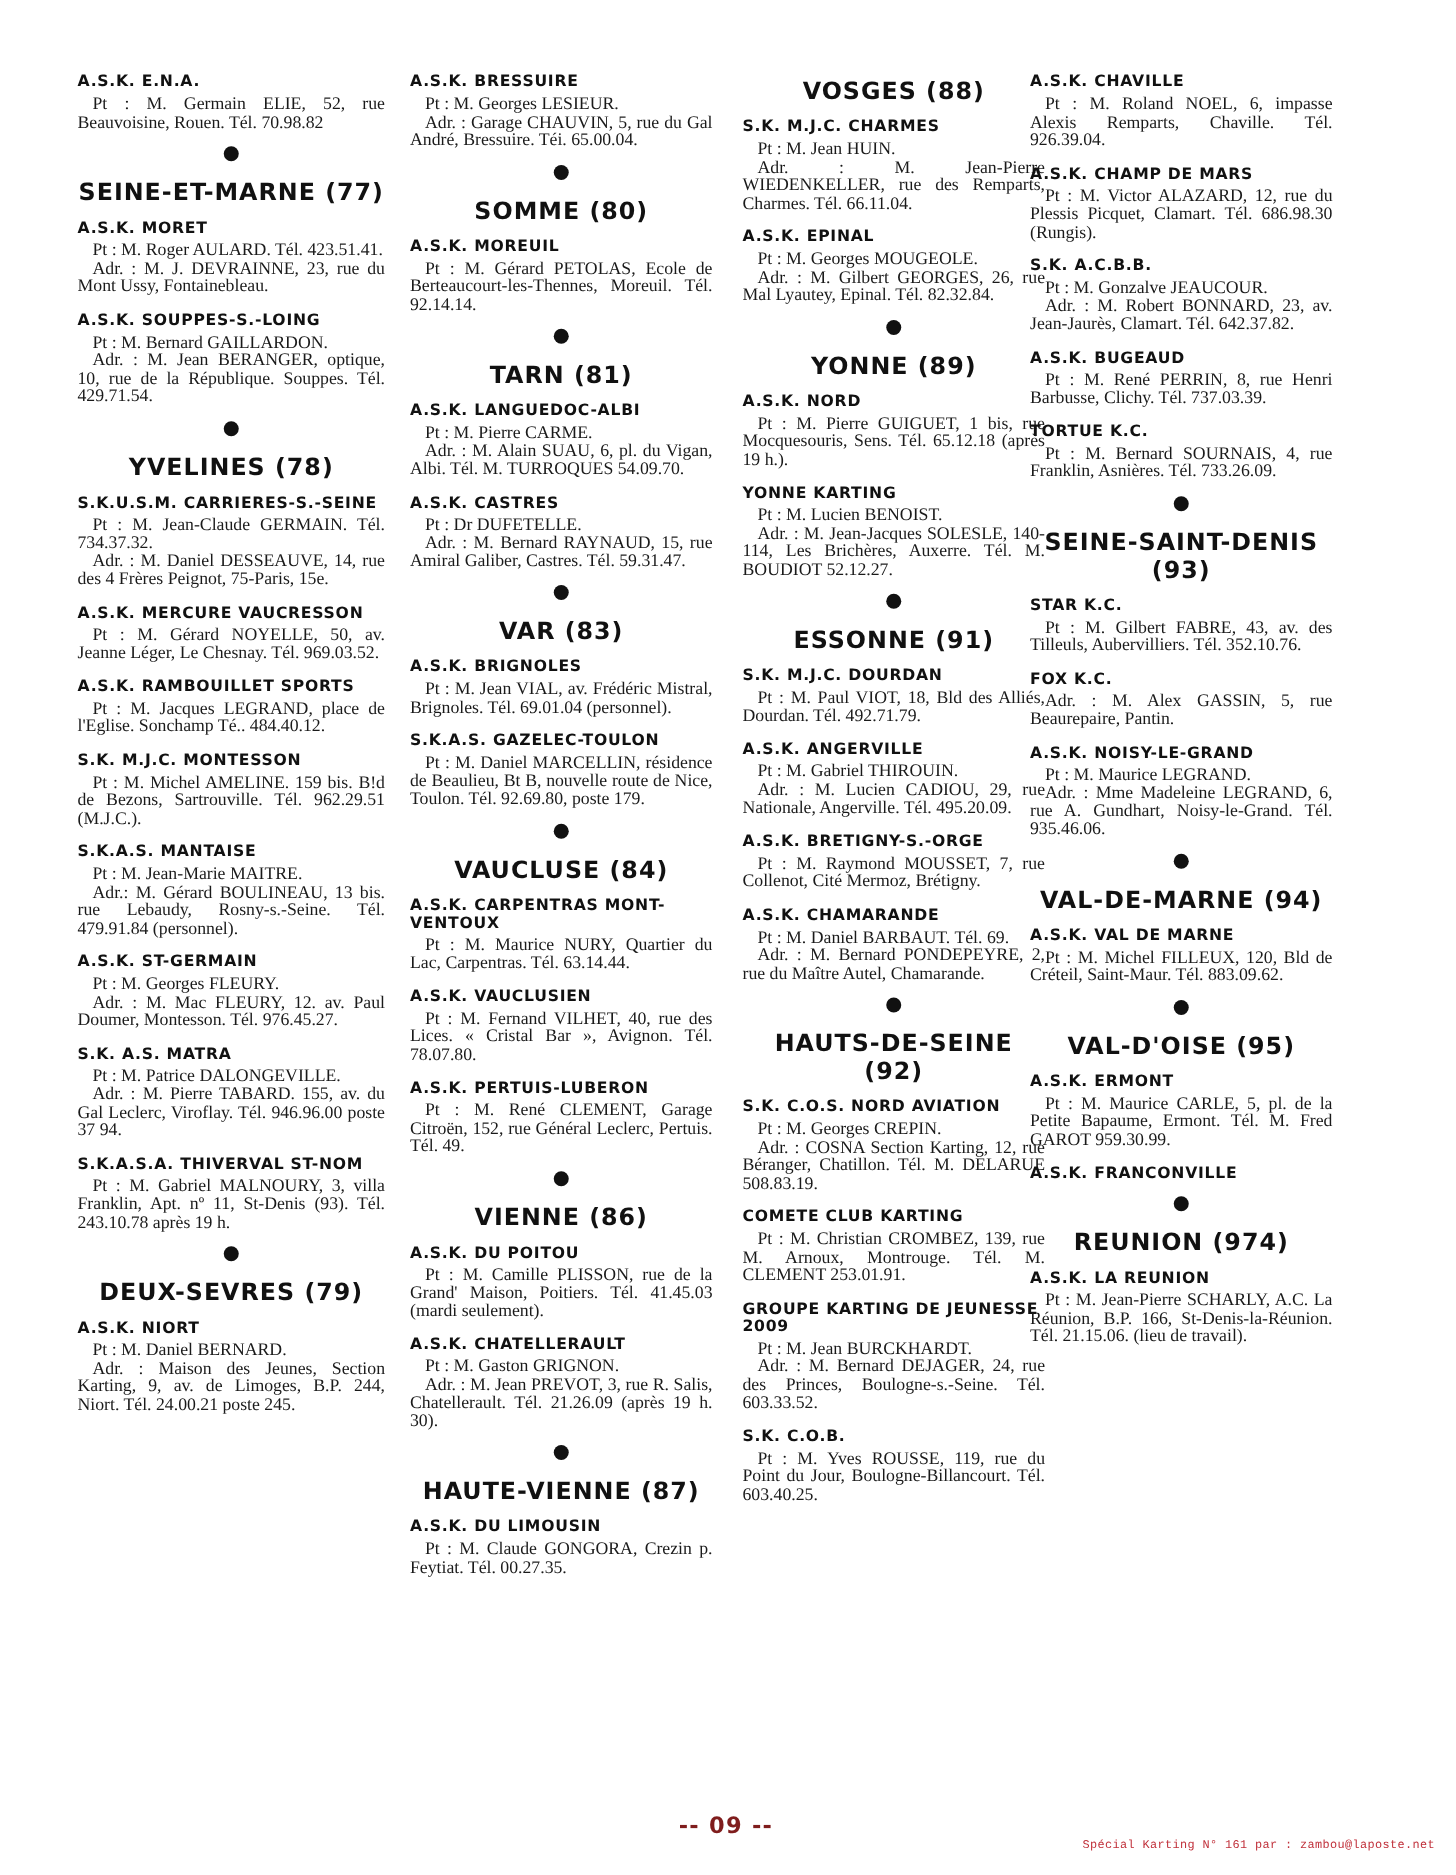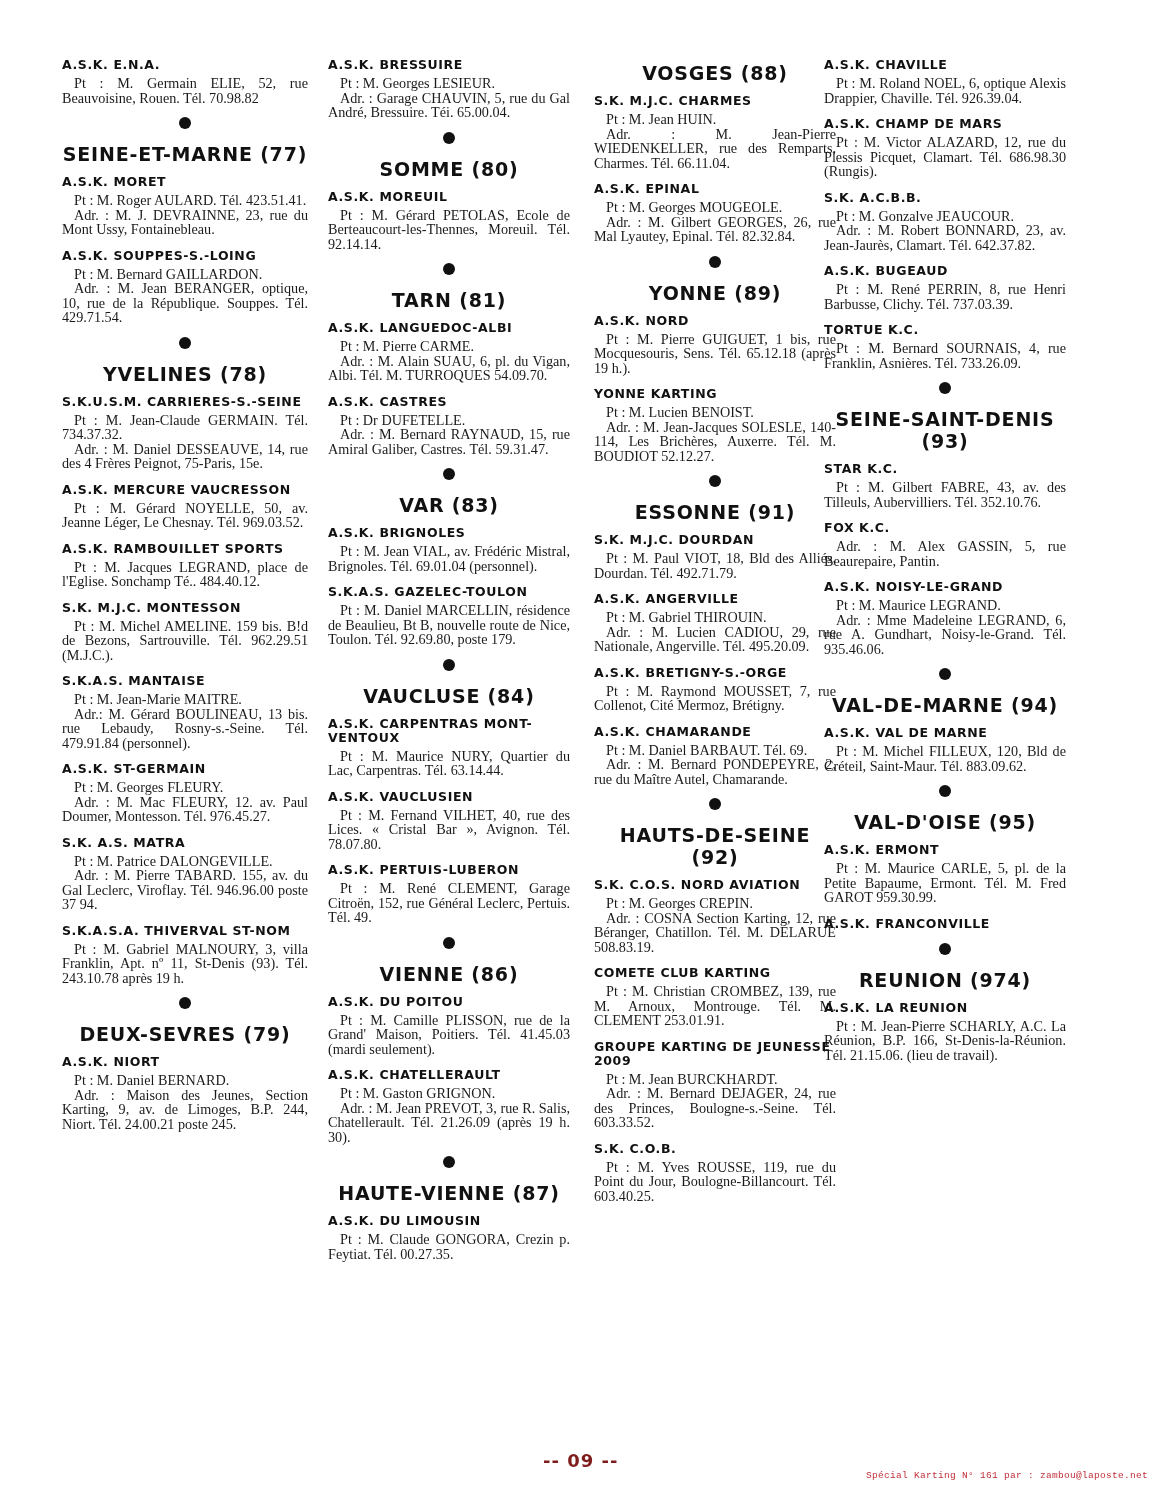--- a/index.html
+++ b/index.html
@@ -231,21 +231,21 @@
         <p class="line">Adr. : M. Bernard DEJAGER, 24, rue des Princes, Boulogne-s.-Seine. Tél. 603.33.52.</p>
       </div>
       <div class="entry">
         <div class="club">S.K.  C.O.B.</div>
         <p class="line">Pt : M. Yves ROUSSE, 119, rue du Point du Jour, Boulogne-Billancourt. Tél. 603.40.25.</p>
       </div>
     </div>
   <div class="col c4">
       <div class="entry">
         <div class="club">A.S.K.  CHAVILLE</div>
-        <p class="line">Pt : M. Roland NOEL, 6, optique Alexis Drappier, Chaville. Tél. 926.39.04.</p>
+        <p class="line">Pt : M. Roland NOEL, 6, impasse Alexis Remparts, Chaville. Tél. 926.39.04.</p>
       </div>
       <div class="entry">
         <div class="club">A.S.K.  CHAMP  DE  MARS</div>
         <p class="line">Pt : M. Victor ALAZARD, 12, rue du Plessis Picquet, Clamart. Tél. 686.98.30 (Rungis).</p>
       </div>
       <div class="entry">
         <div class="club">S.K.  A.C.B.B.</div>
         <p class="line">Pt : M. Gonzalve JEAUCOUR.</p>
         <p class="line">Adr. : M. Robert BONNARD, 23, av. Jean-Jaurès, Clamart. Tél. 642.37.82.</p>
       </div>

